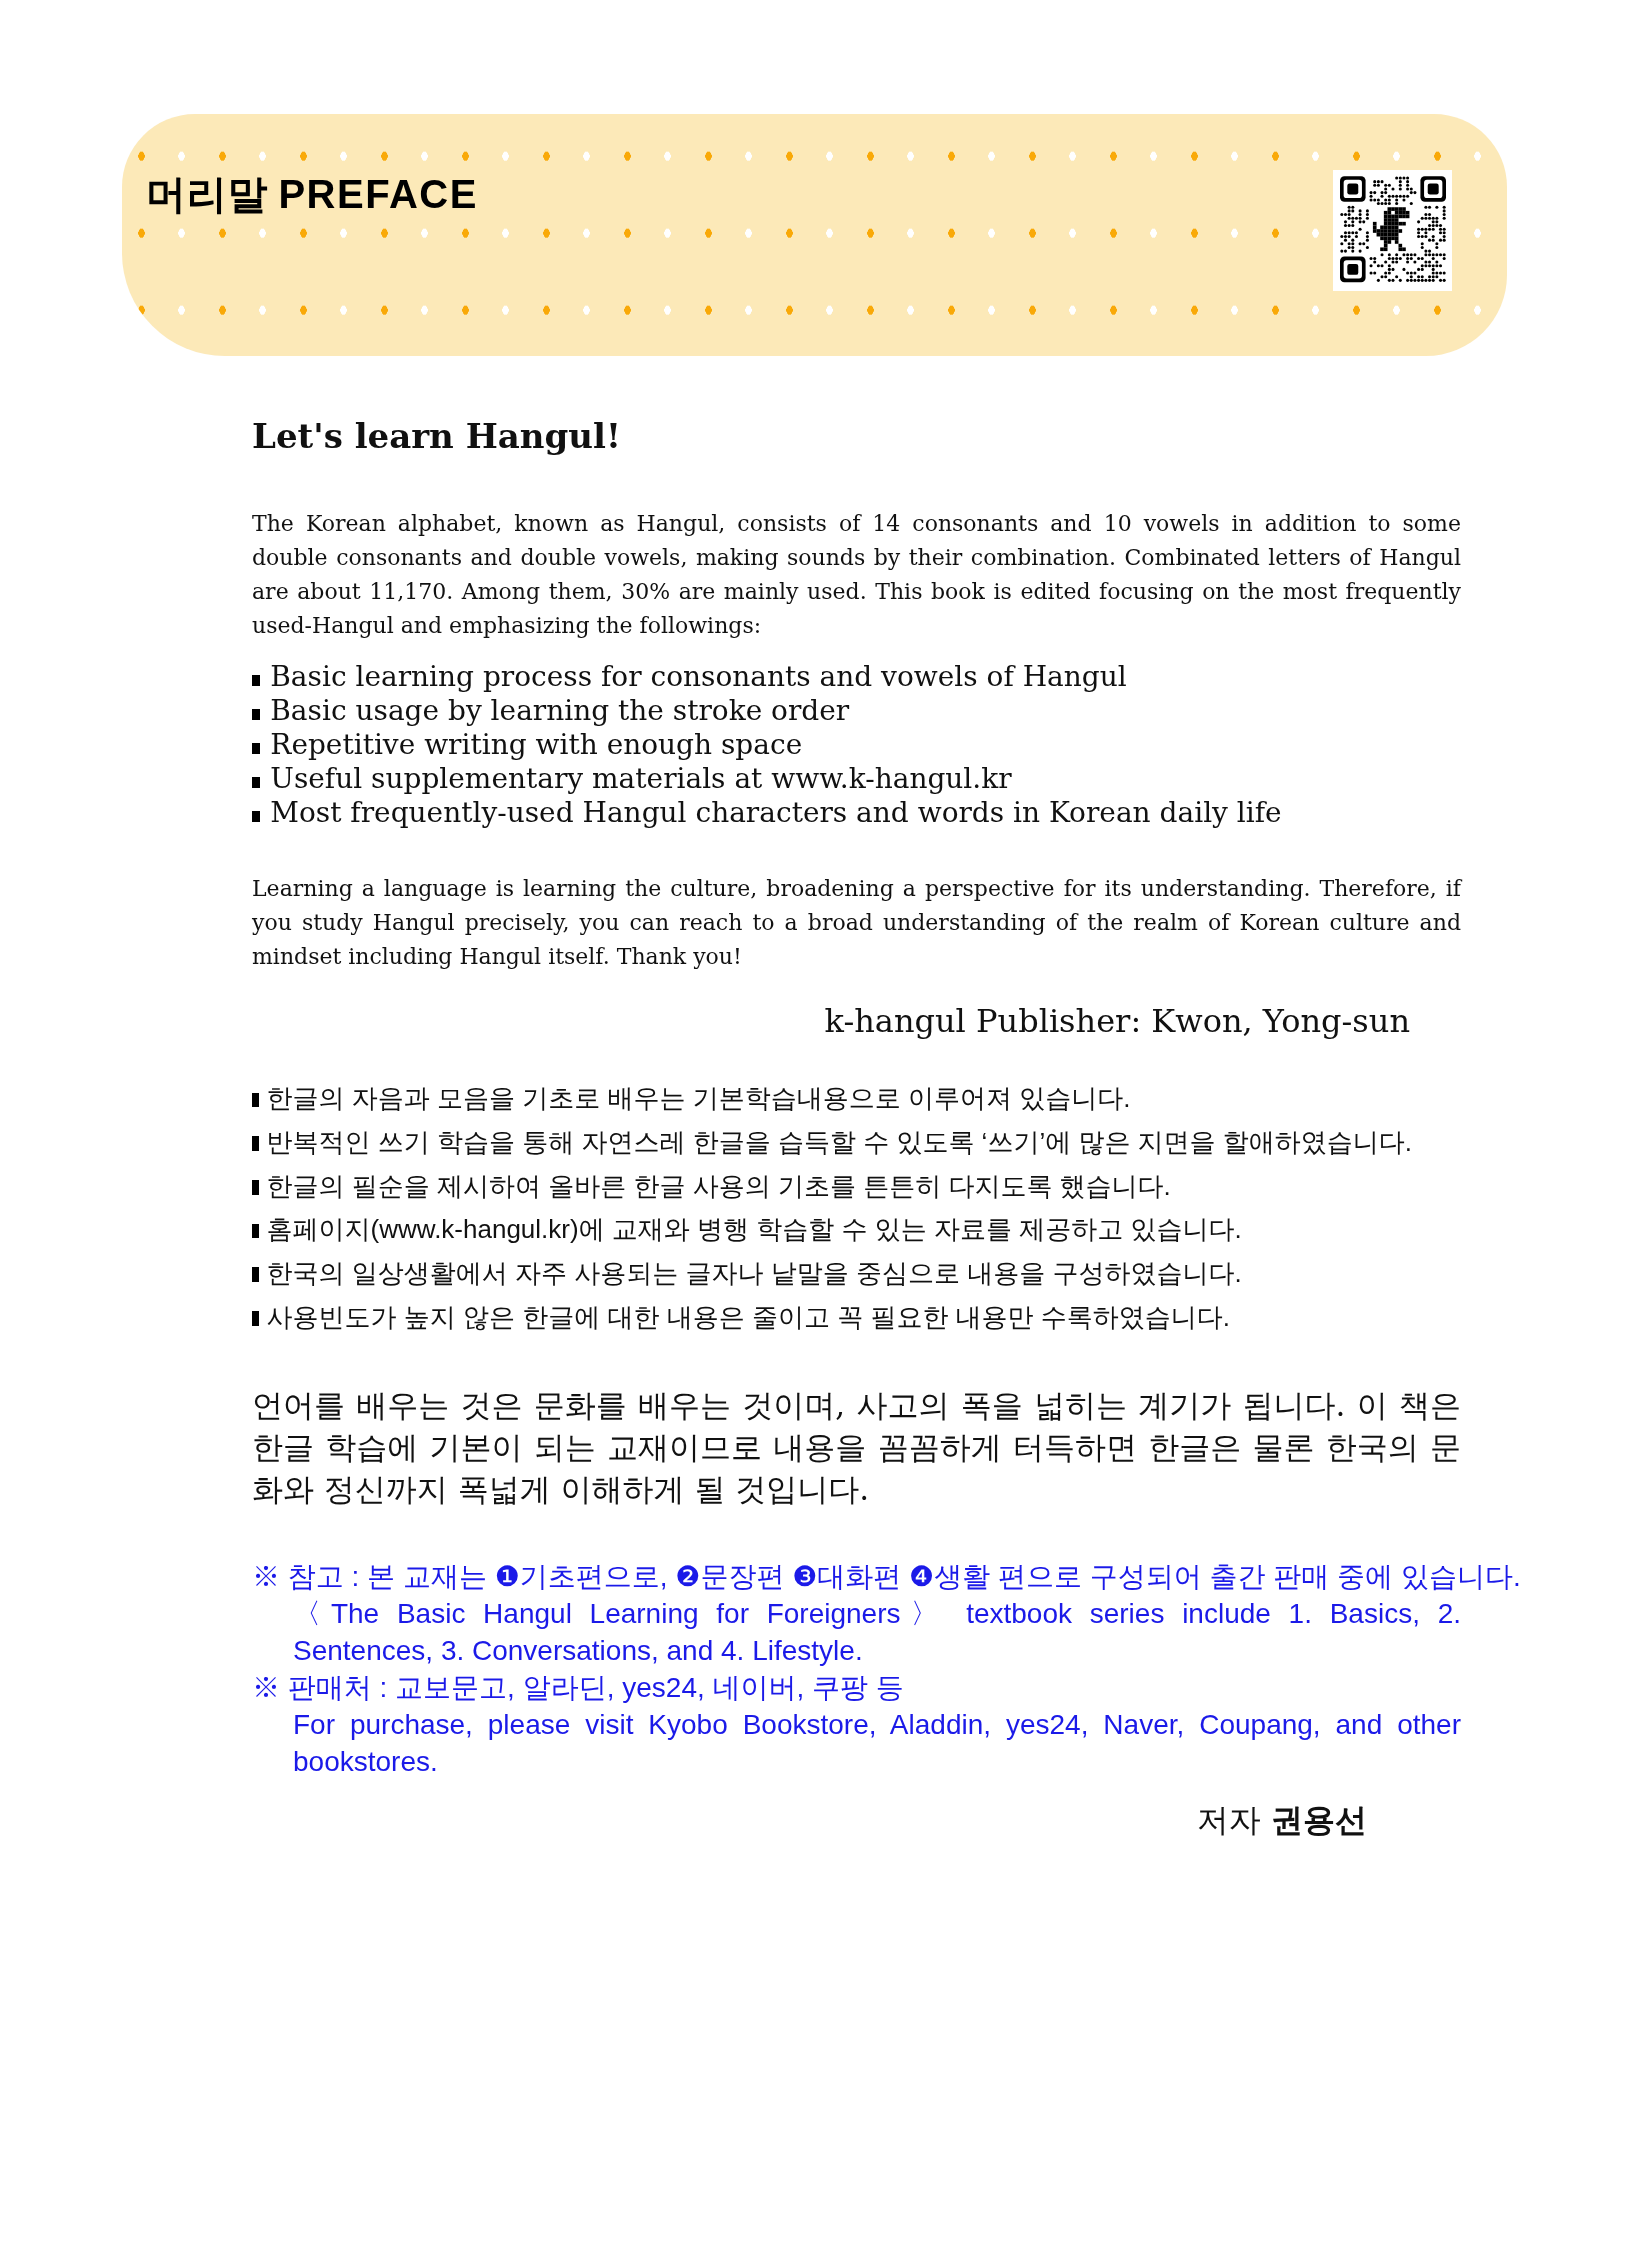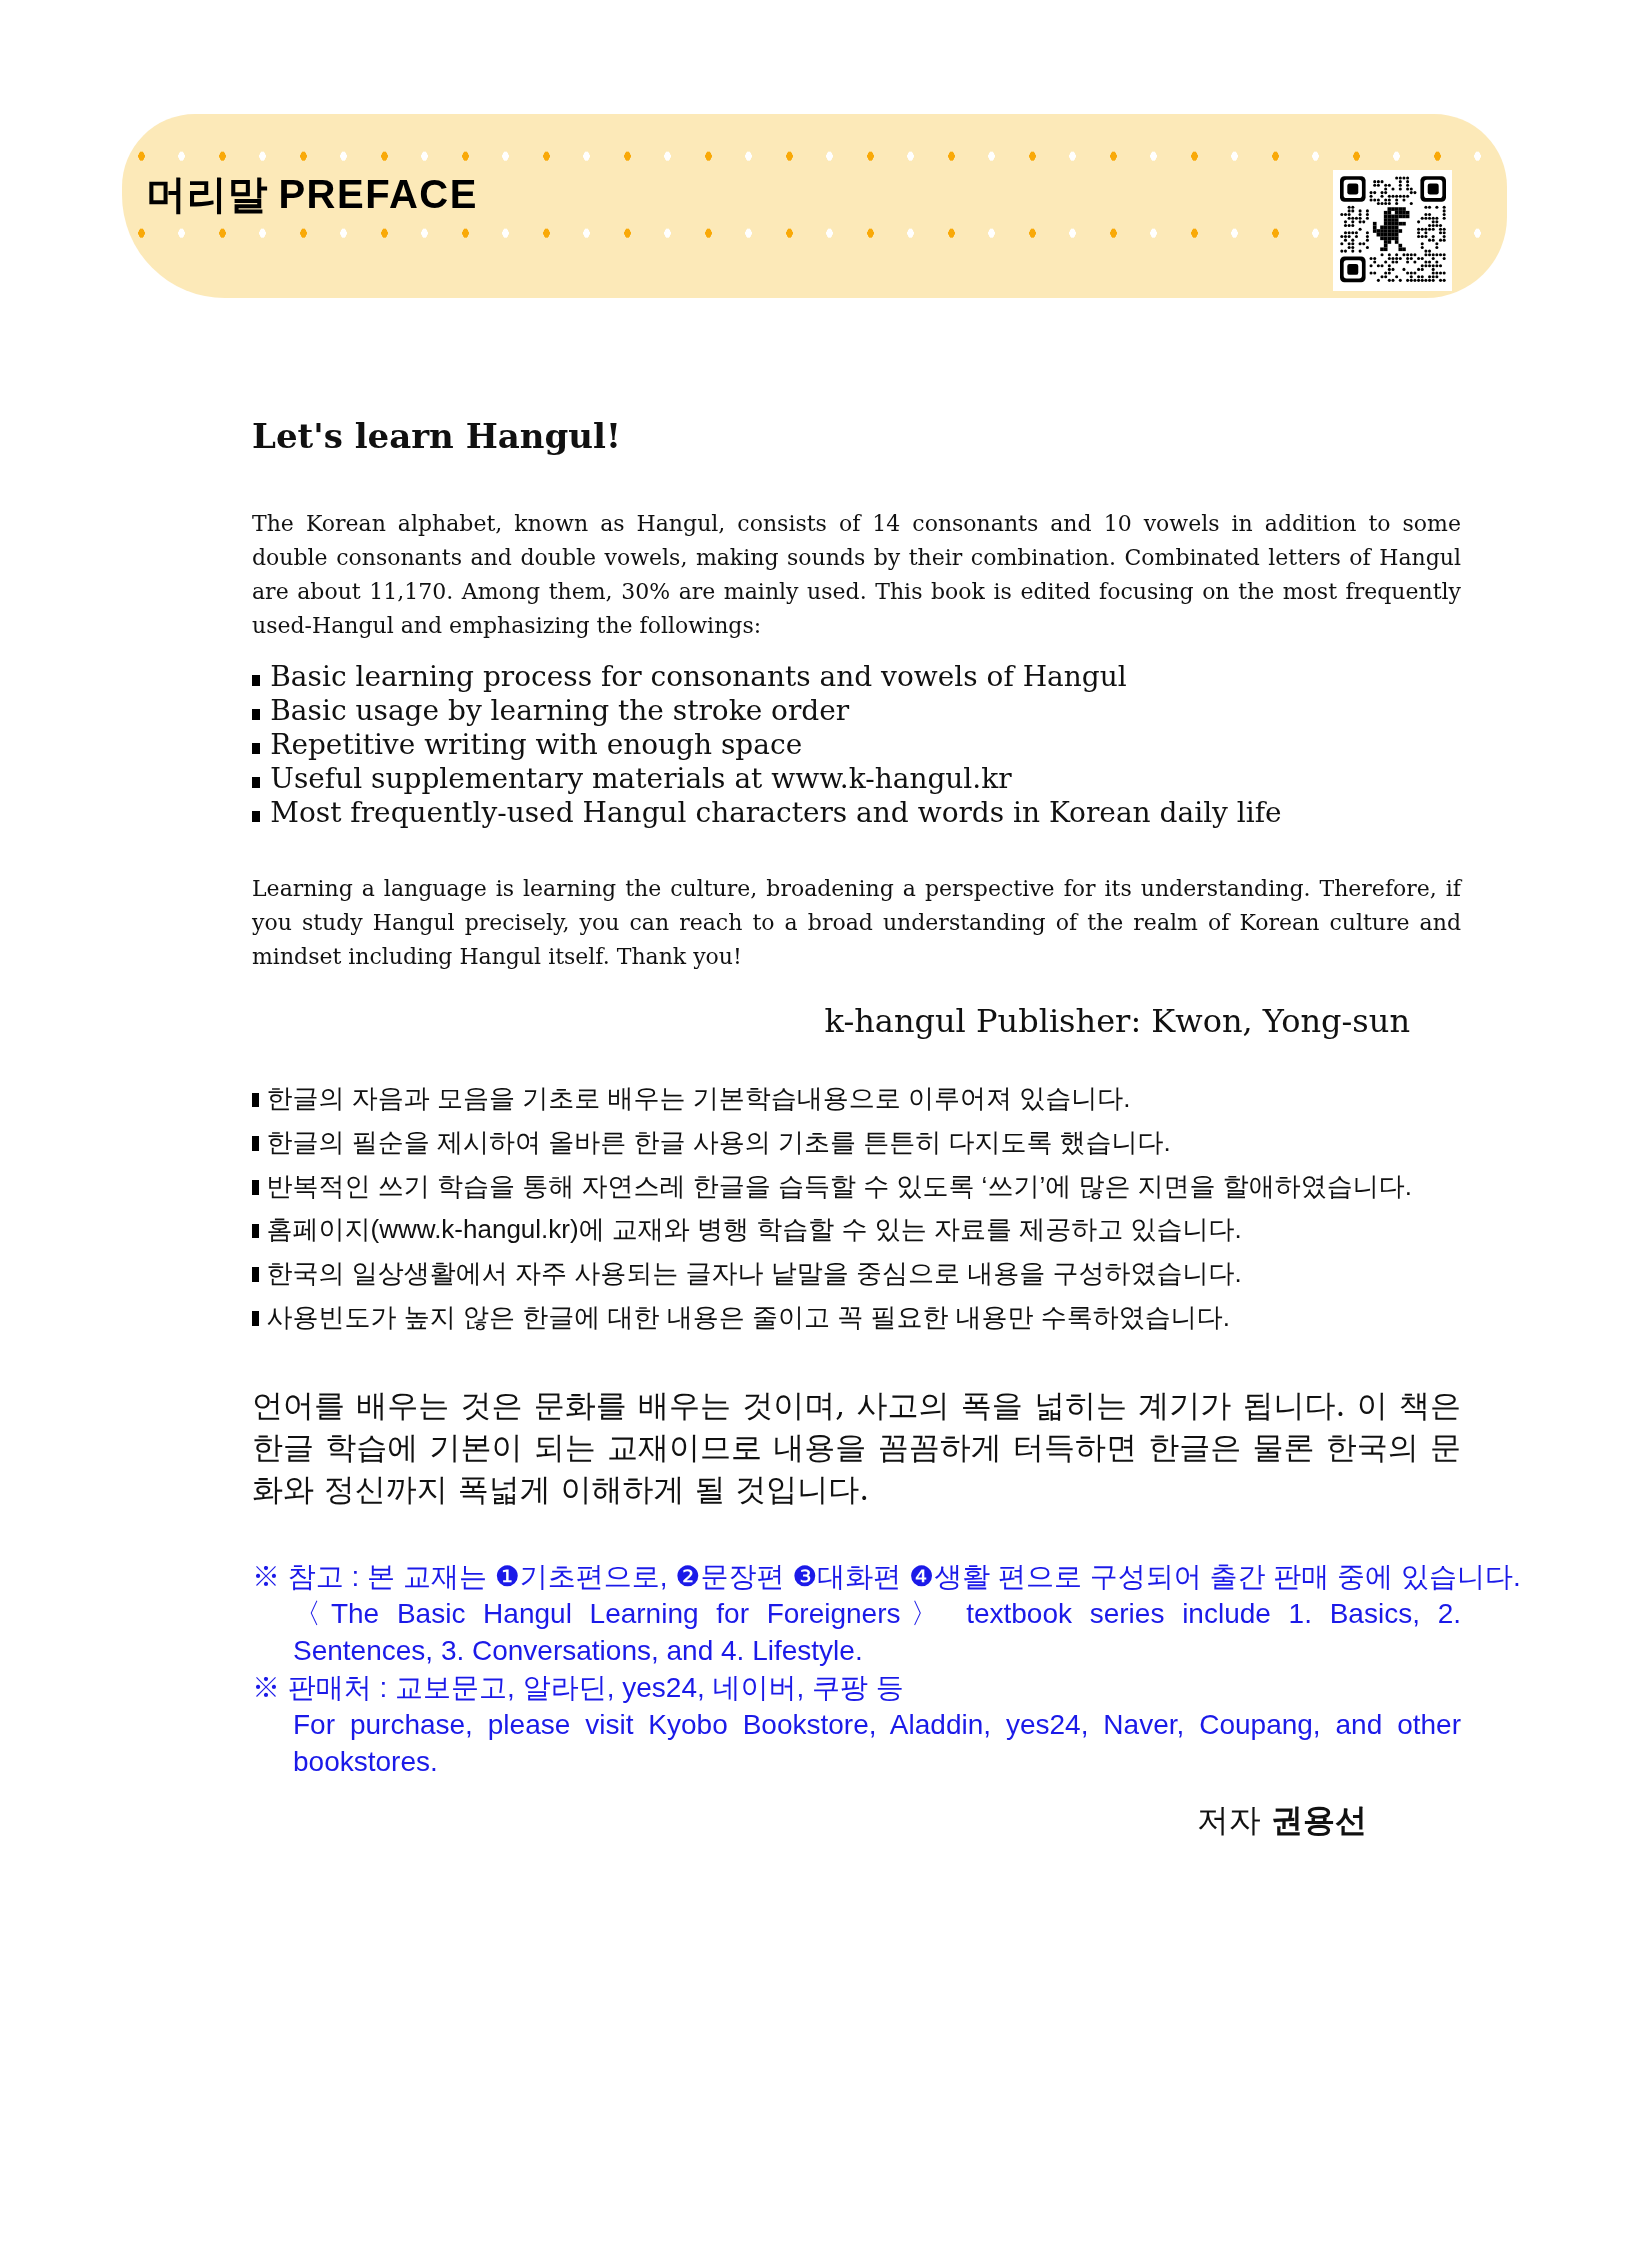--- a/index.html
+++ b/index.html
@@ -3,21 +3,21 @@
 <meta charset="utf-8">
 <style>
   html,body{margin:0;padding:0;}
   body{
     width:1644px;height:2250px;position:relative;background:#ffffff;
     font-family:"DejaVu Serif","Liberation Serif",serif;color:#111;
     overflow:hidden;
   }
   
   .banner{
-    position:absolute;left:122px;top:114px;width:1385px;height:184px;
+    position:absolute;left:122px;top:114px;width:1385px;height:242px;
     background-color:#FCE9B8;
     background-image:
       radial-gradient(ellipse 3.3px 4.8px at center,#F9A908 98%,rgba(0,0,0,0) 100%),
       radial-gradient(ellipse 3.3px 4.8px at center,#ffffff 98%,rgba(0,0,0,0) 100%);
     background-size:81px 77px,81px 77px;
     background-position:-21px 3.7px,19px 3.7px;
     background-repeat:repeat,repeat;
     border-radius:73px 73px 81px 103px;
   }
   .banner-title{
@@ -382,22 +382,22 @@
     <li><span class="sq"></span><span>Most frequently-used Hangul characters and words in Korean daily life</span></li>
   </ul>
 
   <p class="para para-en2">Learning a language is learning the culture, broadening a perspective for its understanding. Therefore, if you study Hangul precisely, you can reach to a broad understanding of the realm of Korean culture and mindset including Hangul itself. Thank you!</p>
 
   <p class="publisher">k-hangul Publisher: Kwon, Yong-sun</p>
 
 
   <ul class="k-bullets">
     <li><span class="ksq"></span><span>한글의 자음과 모음을 기초로 배우는 기본학습내용으로 이루어져 있습니다.</span></li>
+    <li><span class="ksq"></span><span>반복적인 쓰기 학습을 통해 자연스레 한글을 습득할 수 있도록 ‘쓰기’에 많은 지면을 할애하였습니다.</span></li>
     <li><span class="ksq"></span><span>한글의 필순을 제시하여 올바른 한글 사용의 기초를 튼튼히 다지도록 했습니다.</span></li>
-    <li><span class="ksq"></span><span>반복적인 쓰기 학습을 통해 자연스레 한글을 습득할 수 있도록 ‘쓰기’에 많은 지면을 할애하였습니다.</span></li>
     <li><span class="ksq"></span><span>홈페이지(www.k-hangul.kr)에 교재와 병행 학습할 수 있는 자료를 제공하고 있습니다.</span></li>
     <li><span class="ksq"></span><span>한국의 일상생활에서 자주 사용되는 글자나 낱말을 중심으로 내용을 구성하였습니다.</span></li>
     <li><span class="ksq"></span><span>사용빈도가 높지 않은 한글에 대한 내용은 줄이고 꼭 필요한 내용만 수록하였습니다.</span></li>
   </ul>
 
   <p class="k-para k-para2">언어를 배우는 것은 문화를 배우는 것이며, 사고의 폭을 넓히는 계기가 됩니다. 이 책은 한글 학습에 기본이 되는 교재이므로 내용을 꼼꼼하게 터득하면 한글은 물론 한국의 문화와 정신까지 폭넓게 이해하게 될 것입니다.</p>
 
   <div class="notes">
     <p class="note-ko">※ 참고 : 본 교재는 ❶기초편으로, ❷문장편 ❸대화편 ❹생활 편으로 구성되어 출간 판매 중에 있습니다.</p>
     <p class="note-en">〈The Basic Hangul Learning for Foreigners〉 textbook series include 1. Basics, 2. Sentences, 3. Conversations, and 4. Lifestyle.</p>

